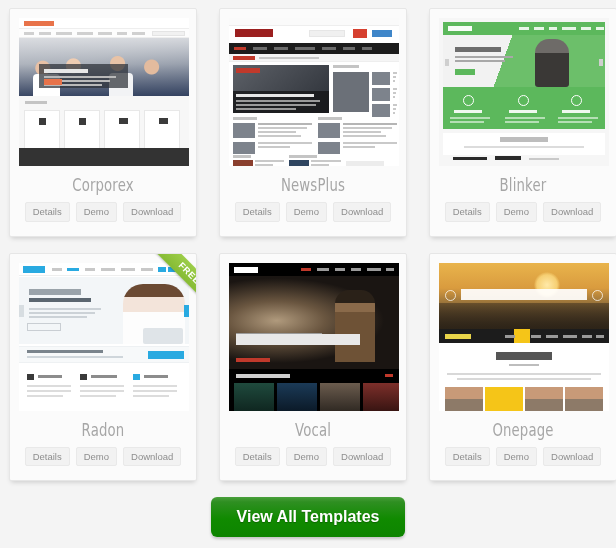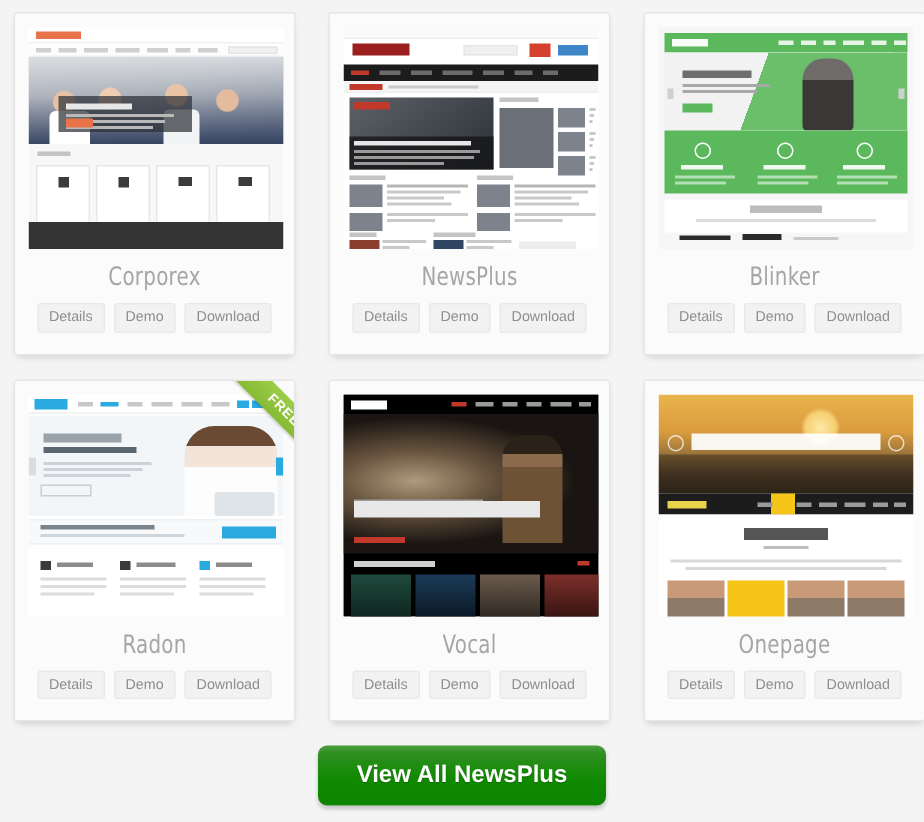--- a/index.html
+++ b/index.html
@@ -548,14 +548,14 @@
     <div class="btn-row">
       <button class="mini-btn">Details</button>
       <button class="mini-btn">Demo</button>
       <button class="mini-btn">Download</button>
     </div>
   </div>
 
 </div>
 
 <div class="footer">
-  <button class="view-all">View All NewsPlus</button>
+  <button class="view-all">View All Templates</button>
 </div>
 
 </body></html>

